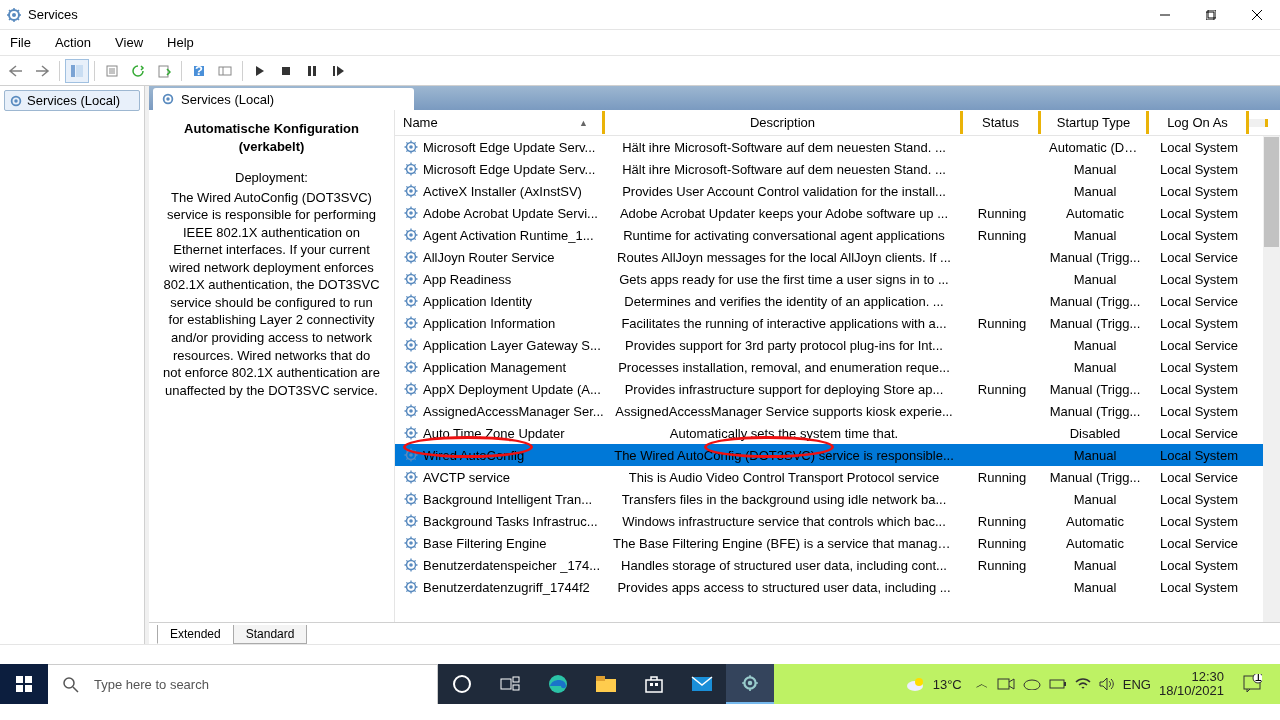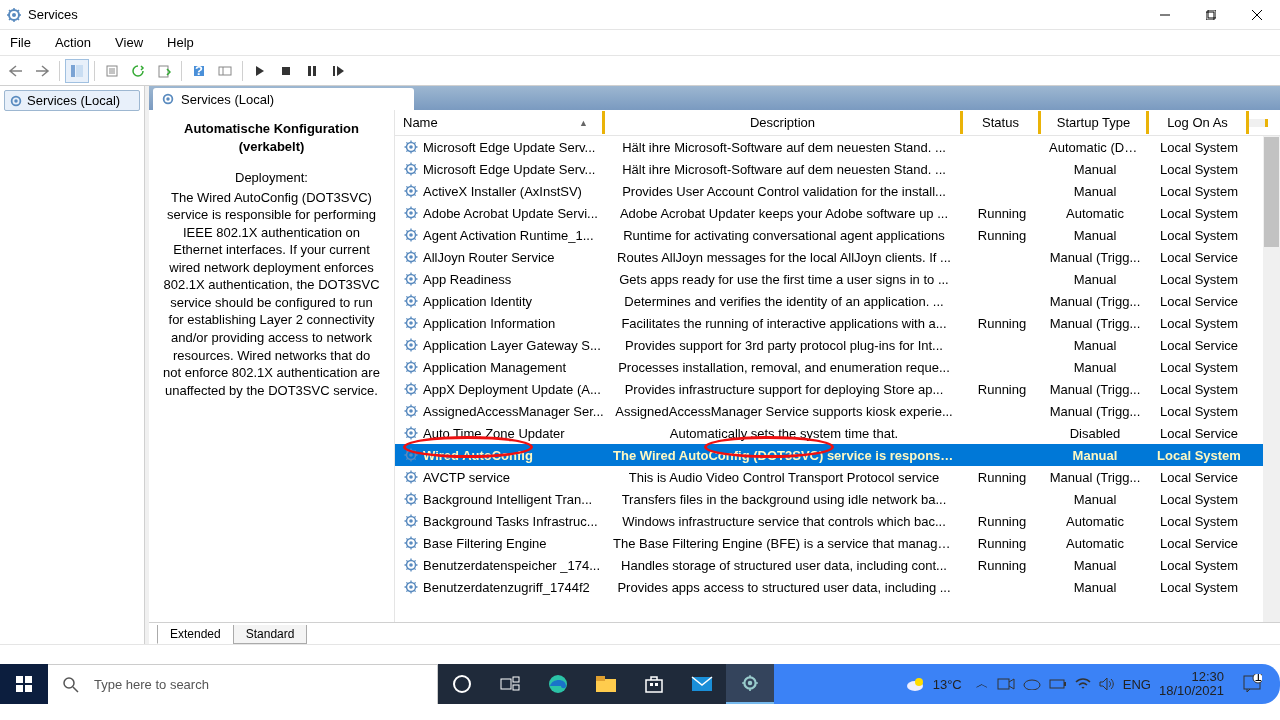--- a/index.html
+++ b/index.html
@@ -41,21 +41,21 @@
 .col { padding: 4px 8px; border-right: 3px solid #eab308; overflow: hidden; white-space: nowrap; }
 .col-name { width: 210px; display:flex; align-items:center; }
 .col-name .sort { margin-left:auto; margin-right:6px; color:#666; font-size:9px;}
 .col-desc { width: 358px; }
 .col-status { width: 78px; }
 .col-startup { width: 108px; }
 .col-logon { width: 100px; }
 .col-scroll { width: 18px; background:#f0f0f0;}
 .rows { flex: 1; overflow-y: hidden; position: relative; }
 .row { display: flex; height: 22px; align-items: center; }
-.row.sel { background: #0078d7; color: #fef9c3; font-weight: bold; }
+.row.sel { background: #0078d7; color: #000000; }
 .cell { padding: 1px 8px; overflow: hidden; white-space: nowrap; text-overflow: ellipsis; }
 .cell-name { width: 210px; display: flex; align-items: center; gap: 4px; }
 .cell-desc { width: 358px; }
 .cell-status { width: 78px; }
 .cell-startup { width: 108px; }
 .cell-logon { width: 100px; }
 .gear { flex-shrink: 0; }
 .scrollbar { width: 17px; background: #f0f0f0; position:absolute; right:0; top:0; bottom:0;}
 .scrollthumb { width:15px; margin:1px; height:110px; background:#c2c2c2; }
 
@@ -63,21 +63,21 @@
 .tab-b { padding: 2px 12px; border: 1px solid #aaa; border-top: none; margin-right: -1px; background: #f4f4f4; font-size: 12px; position:relative; }
 .tab-b.active { background: #fff; border-bottom-color: #fff; }
 
 
 .anno { position: absolute; border: 3px solid #e11; border-radius: 50%; pointer-events: none; }
 
 
 .statusbar { height: 20px; border-top: 1px solid #e5e5e5; }
 
 
-.taskbar { height: 40px; background: #3b82f6; display: flex; align-items: center; position: relative; border-radius: 18px; }
+.taskbar { height: 40px; background: #bef264; display: flex; align-items: center; position: relative; }
 .startbtn { width: 48px; height: 40px; background: #0c1e3e; color: #fff; display: flex; align-items: center; justify-content: center; }
 .search { flex: 0 0 390px; height: 40px; background: #fff; display: flex; align-items: center; padding-left: 14px; gap: 14px; color: #555; border-right: 1px solid #ccc; border-top:1px solid #ccc;}
 .tb-center { flex: 0 0 auto; height: 40px; background: #1f2a3a; display: flex; align-items: center; }
 .tb-ico { width: 48px; height: 40px; display: flex; align-items: center; justify-content: center; color: #fff; }
 .tb-ico.active { background: #34445c; border-bottom: 2px solid #76b9ed; }
 .tray { margin-left: auto; height: 42px; display: flex; align-items: center; gap: 8px; padding-right: 8px; color: #222; }
 .tray .time { text-align: right; font-size: 12px; line-height: 1.1; }
 .notif { width: 40px; height: 40px; display:flex; align-items:center; justify-content:center; }
 
 svg { display: block; }

